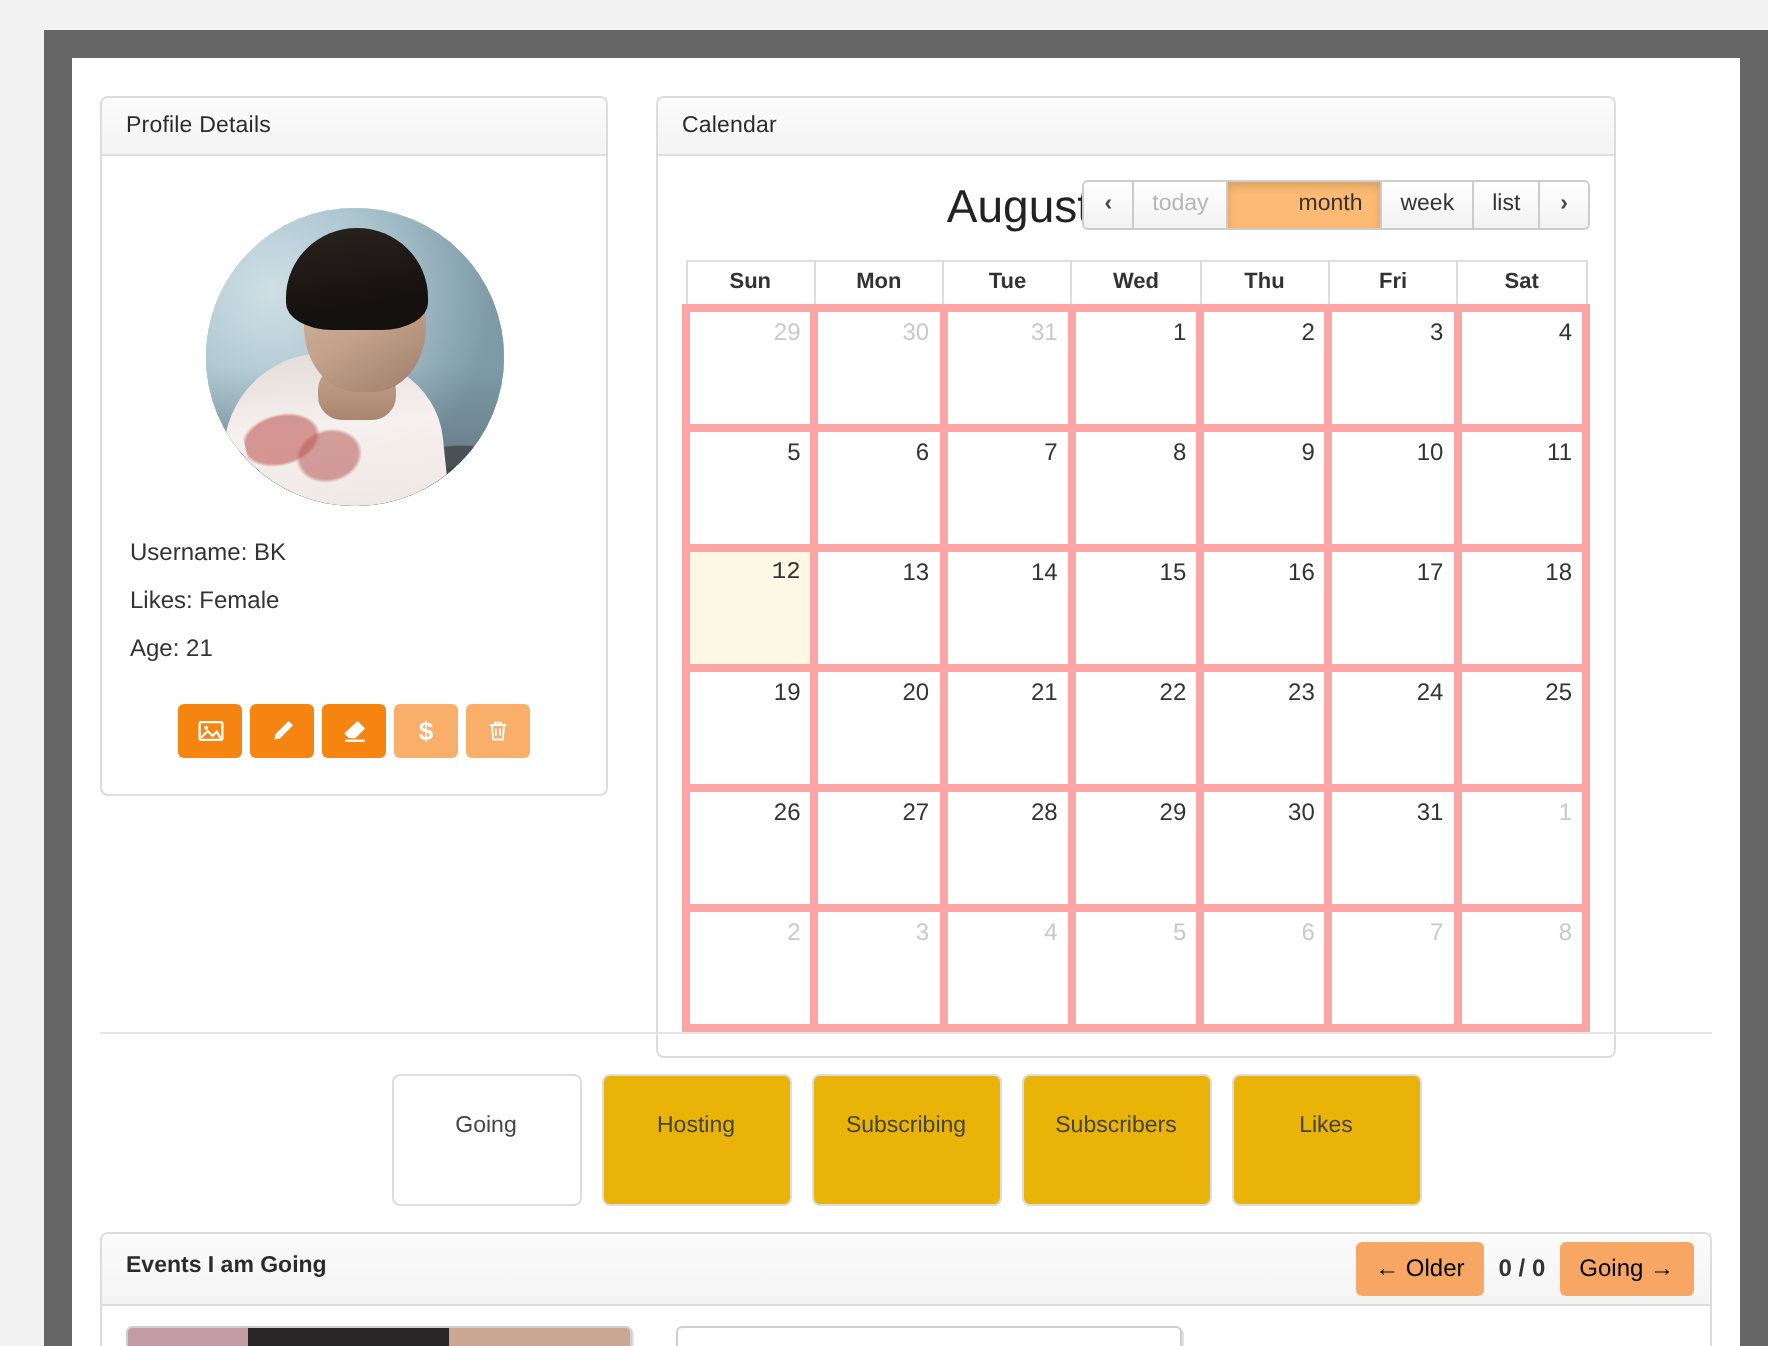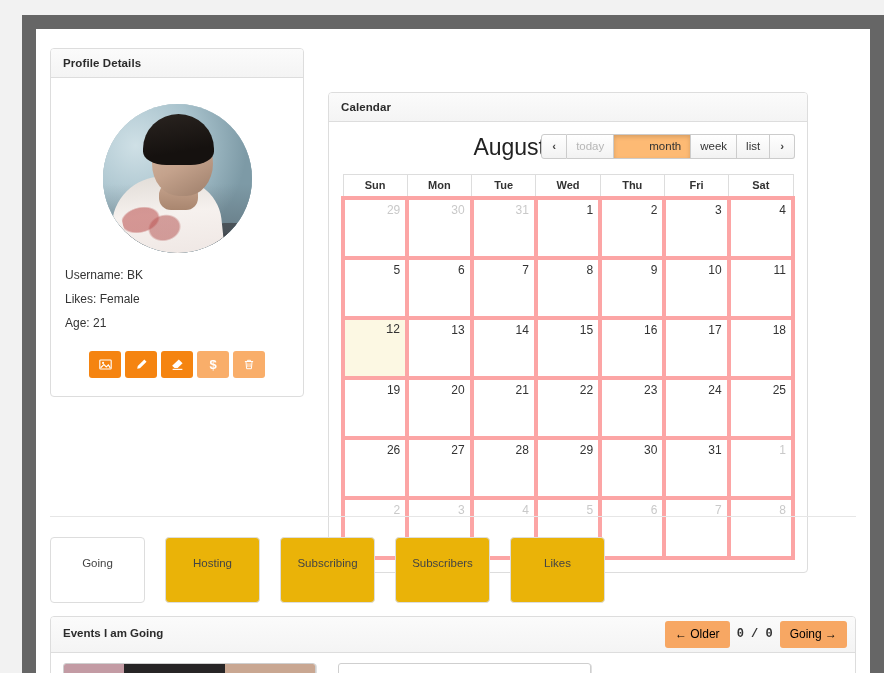--- a/index.html
+++ b/index.html
@@ -34,21 +34,21 @@
     background: #ffffff;
     border: 1px solid #dddddd;
     border-radius: 4px;
   }
   .panel-head {
     background: linear-gradient(to bottom, #fbfbfb 0%, #f4f4f4 100%);
     border-bottom: 1px solid #dddddd;
     border-radius: 3px 3px 0 0;
     padding: 8px 12px;
     font-size: 11.5px;
-    font-weight: bold;
+    font-weight: normal;
     color: #2b2b2b;
     letter-spacing: .1px;
   }
   .panel-body { padding: 12px; }
 
   
   #profile-panel {
     position: absolute;
     left: 14px; top: 19px;
     width: 254px;
@@ -135,21 +135,20 @@
     display: inline-flex; align-items: center; justify-content: center;
   }
   .act-btn.muted { background: #f9ae6a; }
   .act-btn svg { display: block; }
 
   
   #calendar-panel {
     position: absolute;
     left: 292px; top: 19px;
     width: 480px;
-    margin-top: 44px;
   }
   #cal-body { padding: 10px 12px 12px; }
   #cal-toolbar {
     position: relative;
     height: 32px;
     margin-bottom: 10px;
   }
   #cal-title {
     position: absolute; left: 0; right: 0; top: 1px;
     text-align: center;
@@ -214,21 +213,22 @@
     position: absolute;
     left: 14px; top: 487px;
     width: 806px; height: 1px;
     background: #e6e6e6;
   }
   #tabs {
     position: absolute;
     left: 14px; top: 508px;
     width: 806px;
     display: flex;
-    gap: 20px;
+    justify-content: center;
+    gap: 10px;
   }
   .tab-box {
     width: 95px; height: 66px;
     border: 1px solid #dddddd;
     border-radius: 4px;
     background: #eab308;
     color: #444444;
     font-size: 11.5px;
     text-align: center;
     padding-top: 19px;
@@ -269,21 +269,20 @@
     cursor: pointer;
     font-family: "Liberation Sans", sans-serif;
     font-weight: normal;
   }
   #pager-count {
     font-size: 12px;
     font-weight: bold;
     color: #333333;
     padding: 0 7px;
     line-height: 27px;
-    font-family: Liberation Mono, monospace;
   }
   #events-body {
     padding: 10px 12px;
     display: flex;
     gap: 22px;
     background: #ffffff;
   }
   .event-card {
     width: 253px; height: 40px;
     border: 1px solid #cfcfcf;

